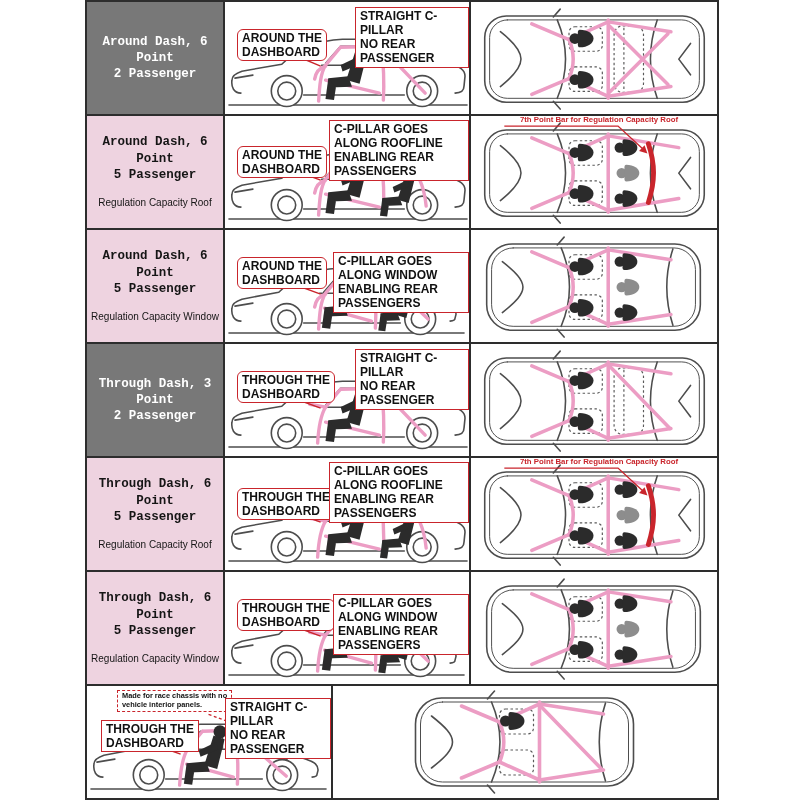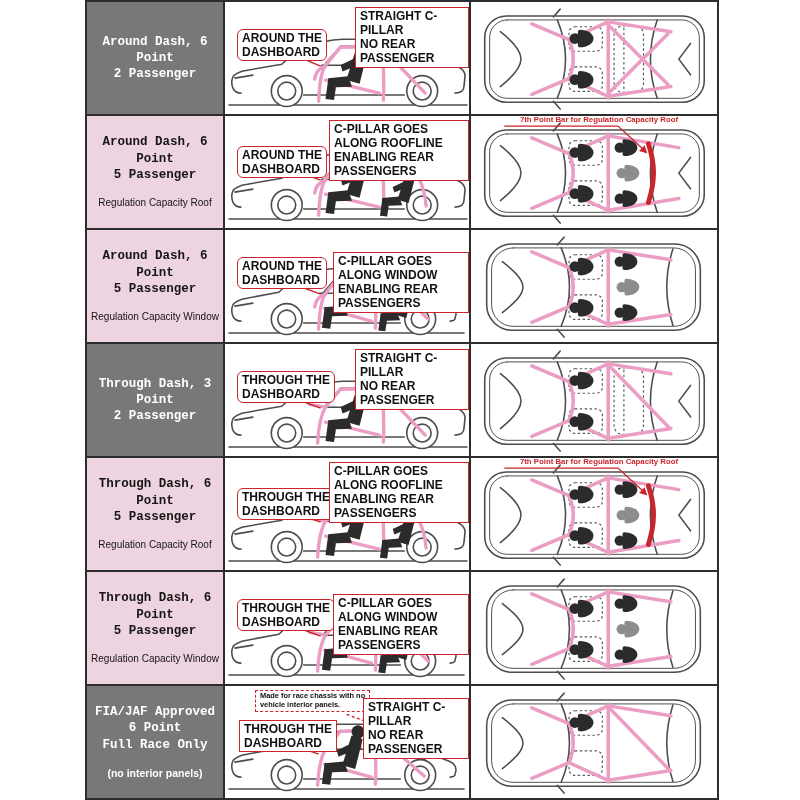--- a/index.html
+++ b/index.html
@@ -400,26 +400,20 @@
           <use href="#person-top" class="person" transform="translate(100,35)"></use>
           <use href="#person-top" class="person" transform="translate(100,77)"></use>
           <use href="#person-top" class="person" transform="translate(146,30) scale(0.95)"></use>
           <use href="#person-top" class="person-mid" transform="translate(148,56) scale(0.95)"></use>
           <use href="#person-top" class="person" transform="translate(146,82) scale(0.95)"></use>
         </svg>
       </div>
     </div>
 
     <div class="row">
-      <div class="cell label-cell theme-gray">
-        <div class="lbl-main">FIA/JAF Approved</div>
-        <div class="lbl-main">6 Point</div>
-        <div class="lbl-main">Full Race Only</div>
-        <div class="lbl-sub">(no interior panels)</div>
-      </div>
       <div class="cell side-cell">
         <svg viewBox="0 0 245 112" preserveAspectRatio="xMidYMax meet">
           <use href="#car-hatch-side" class="car"></use>
           <use href="#cage-front-through" class="cage"></use>
           <use href="#cage-roof-hatch" class="cage"></use>
           <use href="#cage-rear-straight-h" class="cage"></use>
           <use href="#person-side" class="person" transform="translate(114,40) scale(0.93)"></use>
           <path class="redline" d="M60,56 L94,68"></path>
           <path class="redline" d="M160,34 L178,56 L208,34"></path>
           <path class="reddash" d="M122,28 C138,34 150,38 160,44"></path>

